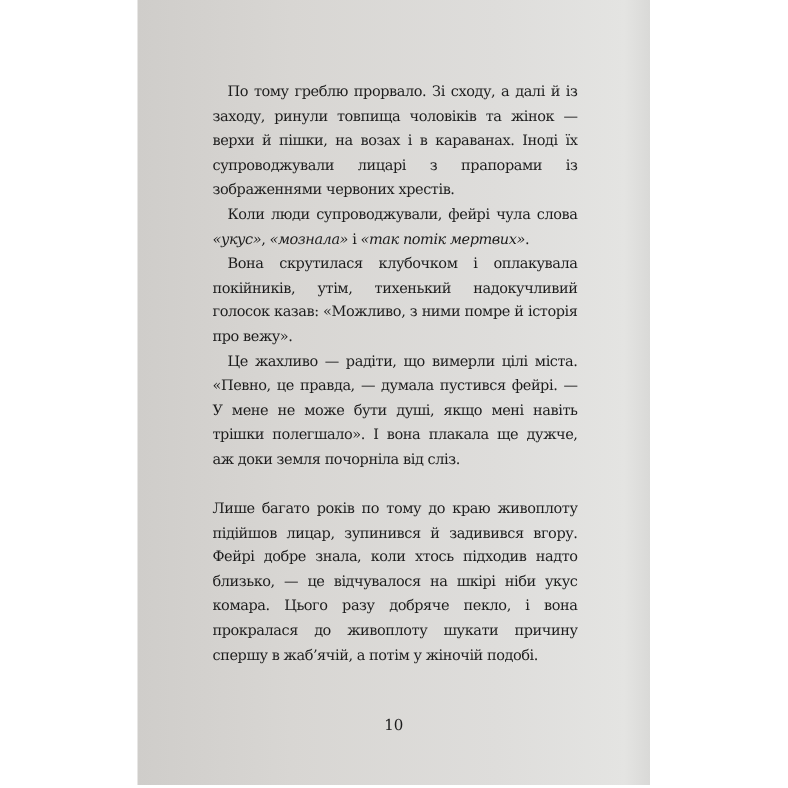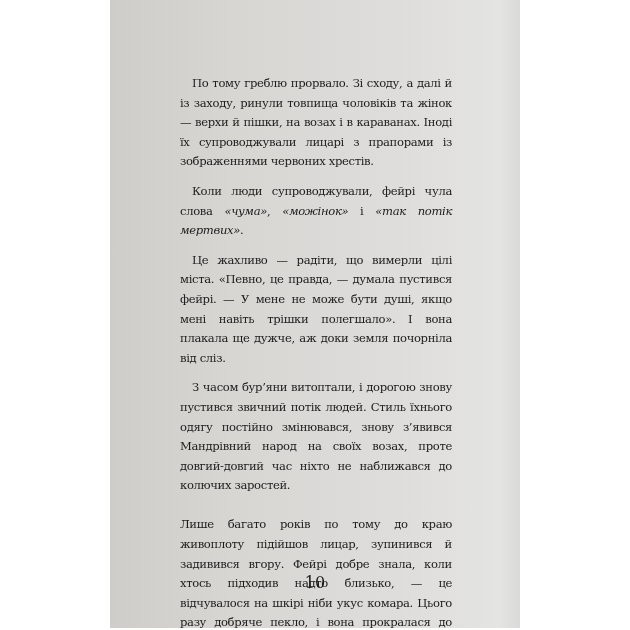--- a/index.html
+++ b/index.html
@@ -9,34 +9,34 @@
     .page {
       position: absolute; left: 110px; top: 0; width: 410px; height: 628px;
       background: linear-gradient(to right, #cfcdca 0%, #d8d6d3 30%, #dedddb 70%, #e4e4e2 95%, #d9d9d7 100%);
     }
     .text-block {
       position: absolute; left: 60px; top: 64px; width: 292px;
       font-family: "DejaVu Serif", serif;
       font-size: 11.6px; line-height: 19.6px; color: #1c1c1c;
       text-align: justify; letter-spacing: -0.35px;
     }
-    .text-block p { margin: 10px; text-indent: 12px; hyphens: manual; }
+    .text-block p { margin: 0; text-indent: 12px; hyphens: manual; }
     .text-block p.noindent { text-indent: 0; }
     .text-block p.section-break { margin-top: 19.6px; }
     .text-block em { font-style: italic; }
     .page-number {
       position: absolute; left: 0; width: 100%; top: 573px; text-align: center;
-      font-family: "DejaVu Serif", serif; font-size: 16px; color: #1c1c1c;
+      font-family: "DejaVu Serif", serif; font-size: 12px; color: #1c1c1c;
     }
   </style>
 </head>
 <body>
 
 <div class="page">
   <div class="text-block" id="text-block">
       <p><span>По тому греблю прорвало. Зі сходу, а далі й із заходу, рину­ли товпища чоловіків та жінок — верхи й пішки, на возах і в караванах. Іноді їх супроводжували лицарі з прапорами із зображеннями червоних хрестів.</span></p>
-      <p><span>Коли люди супроводжували, фейрі чула слова </span><em>«чума»</em><span>, </span><em>«мо­жінок»</em><span> і </span><em>«так потік мертвих»</em><span>.</span></p>
+      <p><span>Коли люди супроводжували, фейрі чула слова </span><em>«укус»</em><span>, </span><em>«мо­знала»</em><span> і </span><em>«так потік мертвих»</em><span>.</span></p>
+      <p><span>Вона скрутилася клубочком і оплакувала покійників, утім, тихенький надокучливий голосок казав: «Можливо, з ними помре й історія про вежу».</span></p>
       <p><span>Це жахливо — радіти, що вимерли цілі міста. «Певно, це правда, — думала пустився фейрі. — У мене не може бути душі, якщо мені навіть трішки полегшало». І вона плакала ще дужче, аж доки земля почорніла від сліз.</span></p>
-      <p><span>З часом бур’яни витоптали, і дорогою знову пустився звич­ний потік людей. Стиль їхнього одягу постійно змінювався, знову з’явився Мандрівний народ на своїх возах, проте довгий-довгий час ніхто не наближався до колючих заростей.</span></p>
       <p class="noindent section-break"><span>Лише багато років по тому до краю живоплоту підійшов ли­цар, зупинився й задивився вгору. Фейрі добре знала, коли хтось підходив надто близько, — це відчувалося на шкірі ніби укус комара. Цього разу добряче пекло, і вона прокралася до живоплоту шукати причину спершу в жаб’ячій, а потім у жі­ночій подобі.</span></p>
     </div>
   <div class="page-number">10</div>
 </div>
 
 </body></html>

